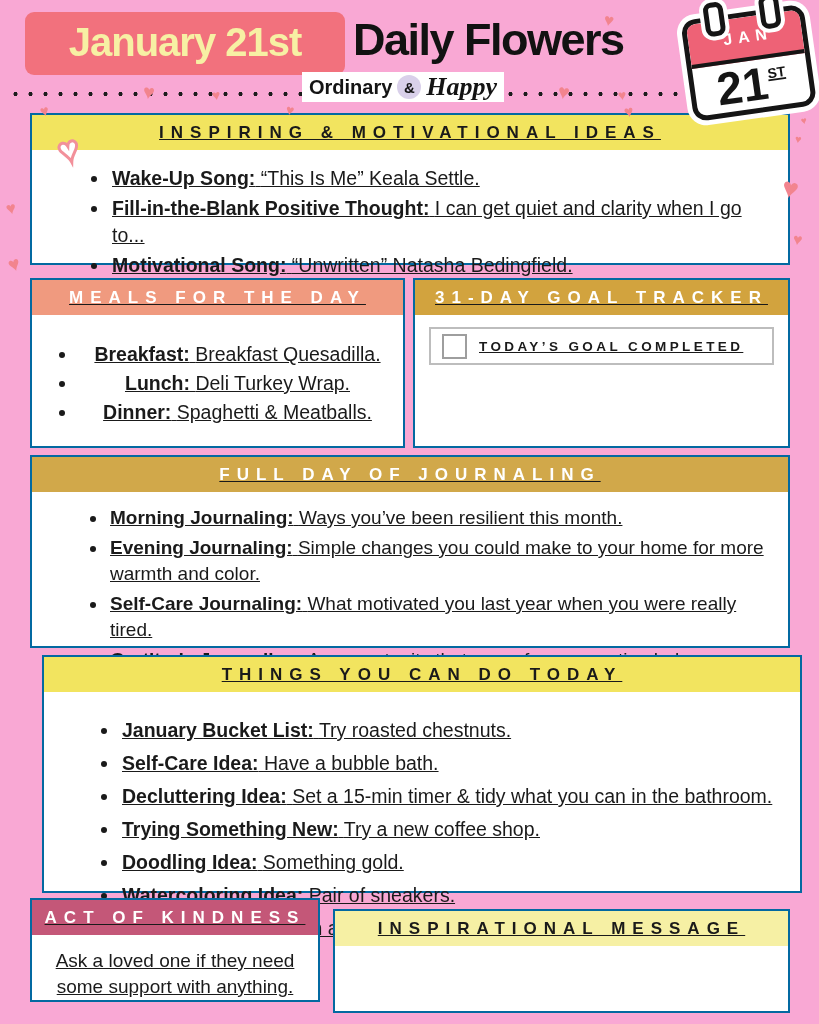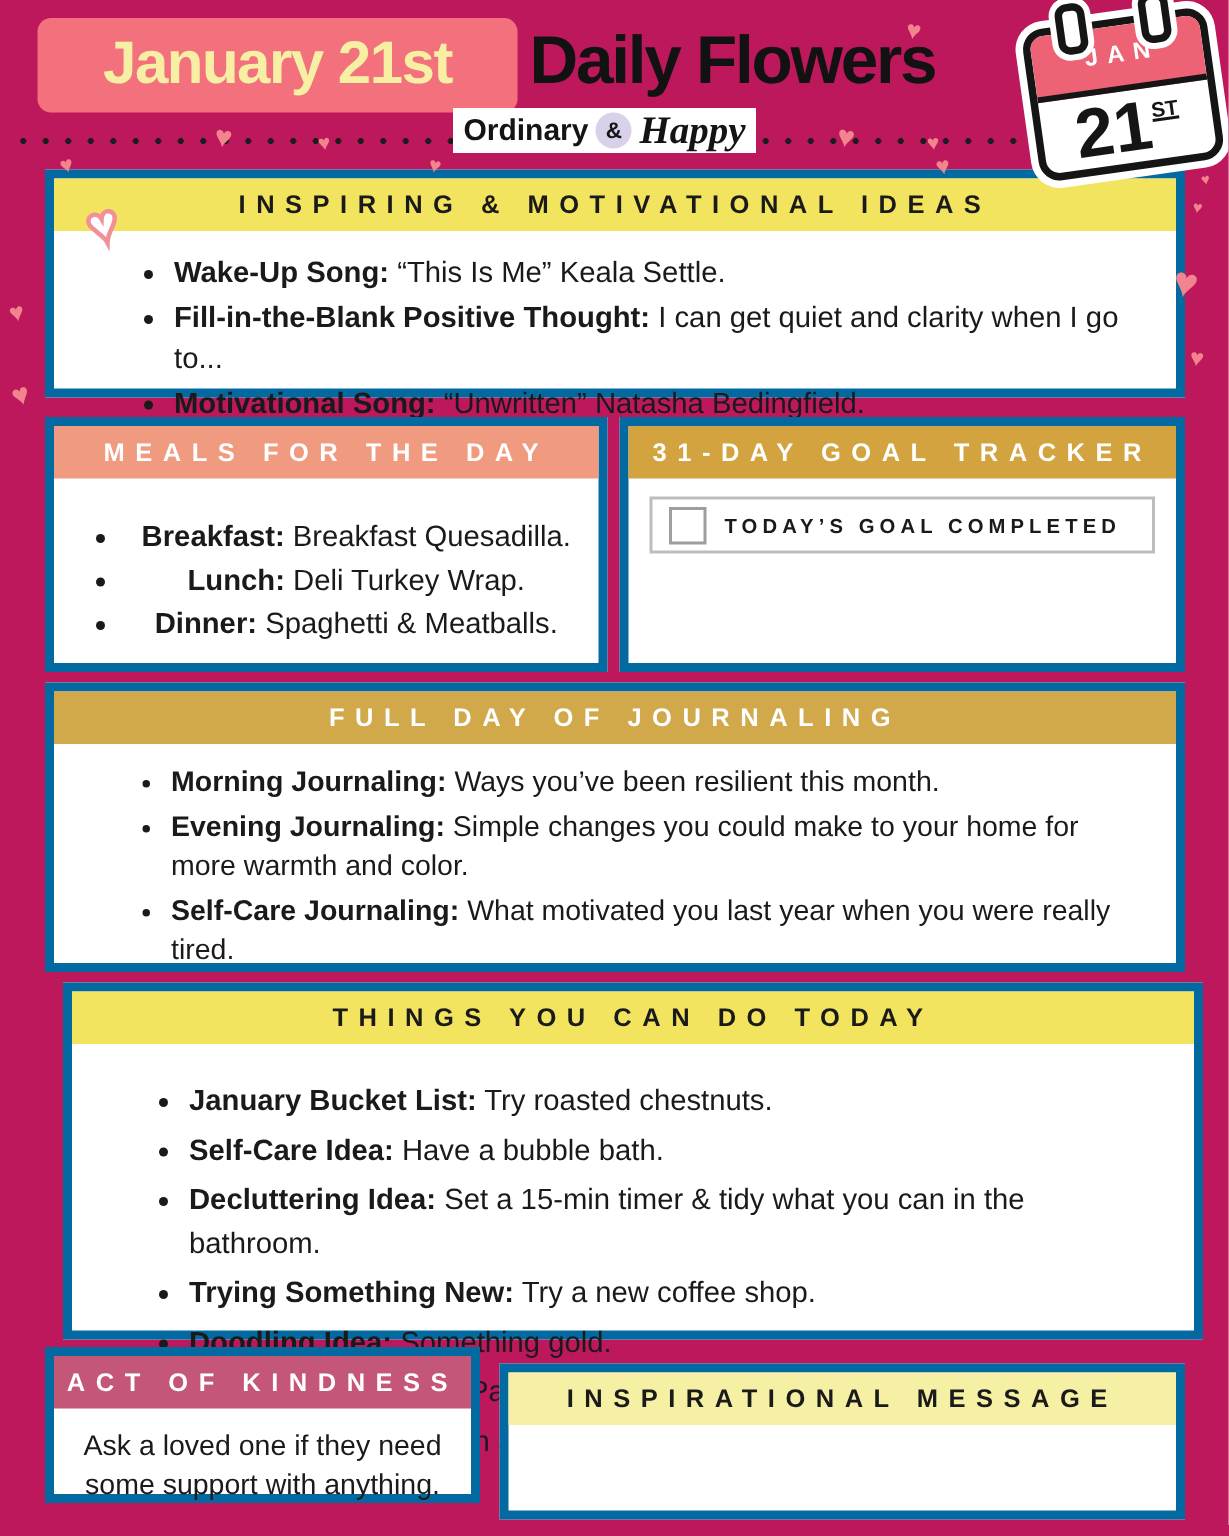--- a/index.html
+++ b/index.html
@@ -1,16 +1,16 @@
 <!DOCTYPE html>
 <html><head>
 <meta charset="utf-8">
 <style>
   html,body{margin:0;padding:0;}
-  .page{position:relative;width:819px;height:1024px;background:#be185d;
+  .page{position:relative;width:819px;height:1024px;background:#f9a8d4;
         font-family:"Liberation Sans",sans-serif;color:#1a1a1a;overflow:hidden;}
 
   
   .date-badge{position:absolute;left:25px;top:12px;width:320px;height:63px;
     background:#F2717D;border-radius:9px;display:flex;align-items:center;justify-content:center;}
   .date-badge span{color:#F7F0A4;font-size:40px;font-weight:bold;letter-spacing:-1px;padding-bottom:3px;}
   .main-title{position:absolute;left:353px;top:14px;font-size:45px;font-weight:bold;
     color:#121212;letter-spacing:-1.5px;white-space:nowrap;}
 
   .dotline{position:absolute;top:92px;height:4px;
@@ -41,21 +41,21 @@
   .cal-day{font-size:46px;font-weight:bold;color:#151515;line-height:1;}
   .cal-suffix{font-size:14px;font-weight:bold;color:#151515;margin-top:6px;margin-left:1px;
     text-decoration:underline;text-decoration-thickness:2px;}
 
   
   .heart{position:absolute;color:#F2848E;line-height:1;z-index:4;}
   .heart::before{content:"\2665";}
   .heart.outline{color:#fff;-webkit-text-stroke:3px #F2909A;}
 
   
-  .box{position:absolute;background:#fff;border:6px solid #0369a1;box-sizing:border-box;}
+  .box{position:absolute;background:#fff;border:2px solid #0369a1;box-sizing:border-box;text-decoration:underline;}
   .band{height:35px;display:flex;align-items:center;justify-content:center;
     font-weight:bold;font-size:17px;letter-spacing:7px;white-space:nowrap;}
   .band.yellow{background:#F2E45F;color:#1a1a1a;}
   .band.salmon{background:#F09A7F;color:#ffffff;}
   .band.gold1{background:#D2A33E;color:#ffffff;}
   .band.gold2{background:#D1A84A;color:#ffffff;}
   .band.raspberry{background:#C45778;color:#ffffff;}
   .band.paleyellow{background:#F6F0A4;color:#1a1a1a;}
 
   ul.bullets{margin:0;list-style:disc;}

